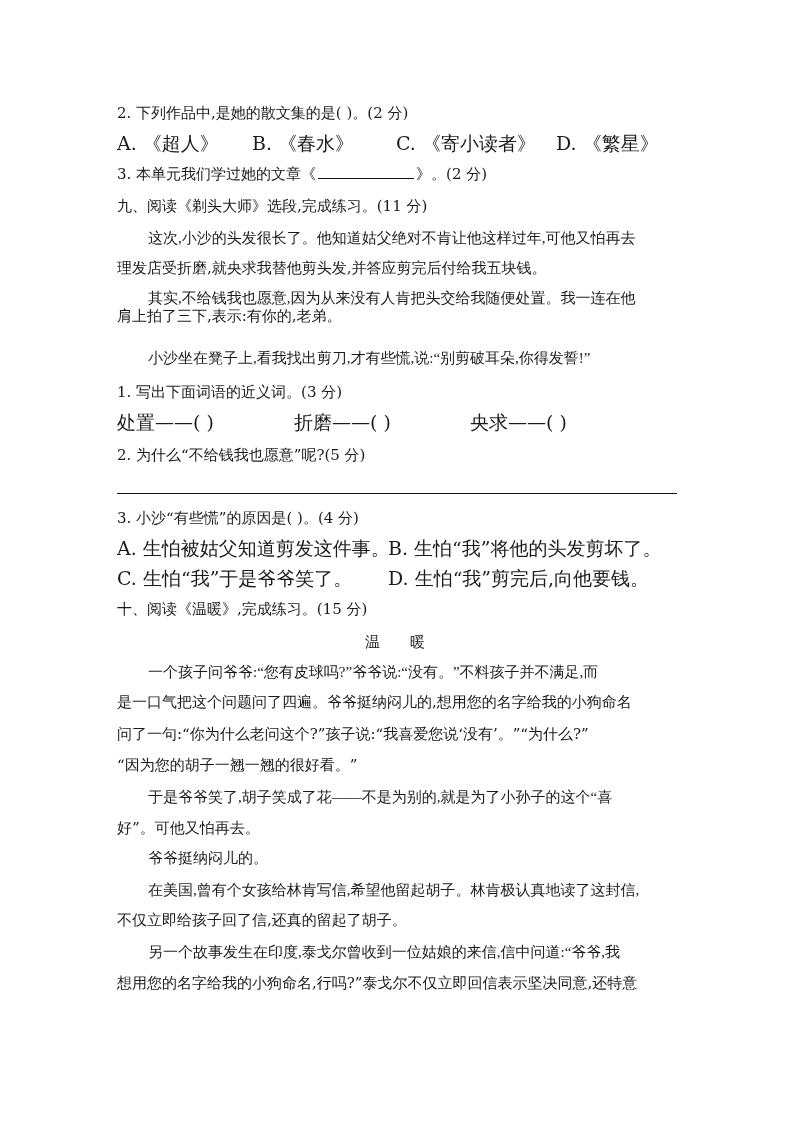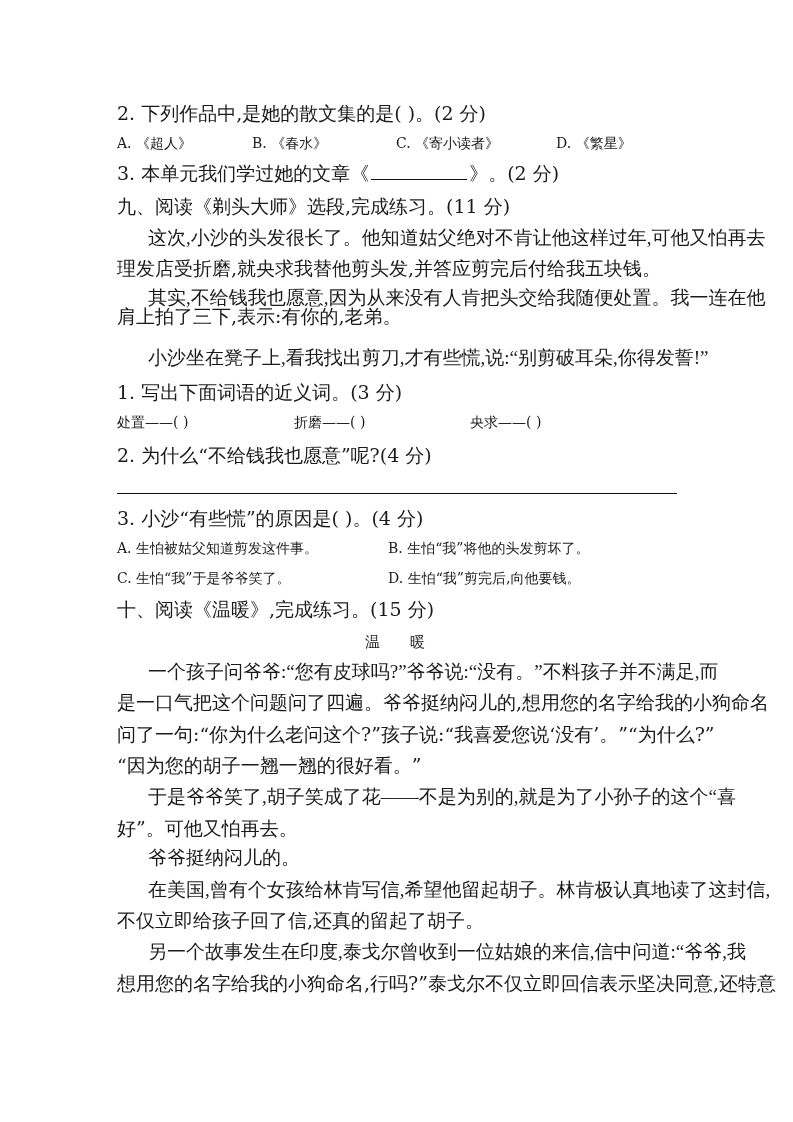--- a/index.html
+++ b/index.html
@@ -3,24 +3,24 @@
 <meta charset="utf-8">
 <style>
   html, body { margin: 0; padding: 0; background: #ffffff; }
   body {
     width: 793px; height: 1122px; position: relative; overflow: hidden;
     font-family: "DejaVu Serif", "Liberation Serif", serif;
     color: #1a1a1a;
   }
   .line {
     position: absolute; left: 117px; white-space: nowrap;
-    font-size: 19px; line-height: 20px;
+    font-size: 15px; line-height: 20px;
   }
   .indent { left: 148px; font-family: Liberation Serif, serif; }
-  .opt { position: absolute; white-space: nowrap; font-size: 14px; line-height: 20px; }
+  .opt { position: absolute; white-space: nowrap; font-size: 19px; line-height: 20px; }
   .blank {
     display: inline-block; width: 96px; border-bottom: 1.5px solid #111;
     height: 15px; vertical-align: baseline; margin: 0 2px;
   }
   .answer-rule {
     position: absolute; left: 117px; width: 560px; top: 493px;
     border-top: 1.5px solid #111;
   }
   .title { position: absolute; left: 365px; font-size: 15px; line-height: 20px; letter-spacing: 0; text-align: right; }
   .title span { display: inline-block; }
@@ -42,21 +42,21 @@
 <div class="line indent" style="top:228px">这次,小沙的头发很长了。他知道姑父绝对不肯让他这样过年,可他又怕再去</div>
 <div class="line" style="top:258px">理发店受折磨,就央求我替他剪头发,并答应剪完后付给我五块钱。</div>
 <div class="line indent" style="top:288px">其实,不给钱我也愿意,因为从来没有人肯把头交给我随便处置。我一连在他</div>
 <div class="line" style="top:306px">肩上拍了三下,表示:有你的,老弟。</div>
 <div class="line indent" style="top:348px">小沙坐在凳子上,看我找出剪刀,才有些慌,说:“别剪破耳朵,你得发誓!”</div>
 
 <div class="line" style="top:382px">1. 写出下面词语的近义词。(3 分)</div>
 <div class="opt" style="top:412px;left:117px">处置——(            )</div>
 <div class="opt" style="top:412px;left:294px">折磨——(            )</div>
 <div class="opt" style="top:412px;left:470px">央求——(            )</div>
-<div class="line" style="top:445px">2. 为什么“不给钱我也愿意”呢?(4 分)</div>
+<div class="line" style="top:445px">2. 为什么“不给钱我也愿意”呢?(5 分)</div>
 <div class="answer-rule"></div>
 
 <div class="line" style="top:508px">3. 小沙“有些慌”的原因是(      )。(4 分)</div>
 <div class="opt" style="top:538px;left:117px">A. 生怕被姑父知道剪发这件事。</div>
 <div class="opt" style="top:538px;left:388px">B. 生怕“我”将他的头发剪坏了。</div>
 <div class="opt" style="top:568px;left:117px">C. 生怕“我”于是爷爷笑了。</div>
 <div class="opt" style="top:568px;left:388px">D. 生怕“我”剪完后,向他要钱。</div>
 
 <div class="line" style="top:599px">十、阅读《温暖》,完成练习。(15 分)</div>
 <div class="title" style="top:632px">

